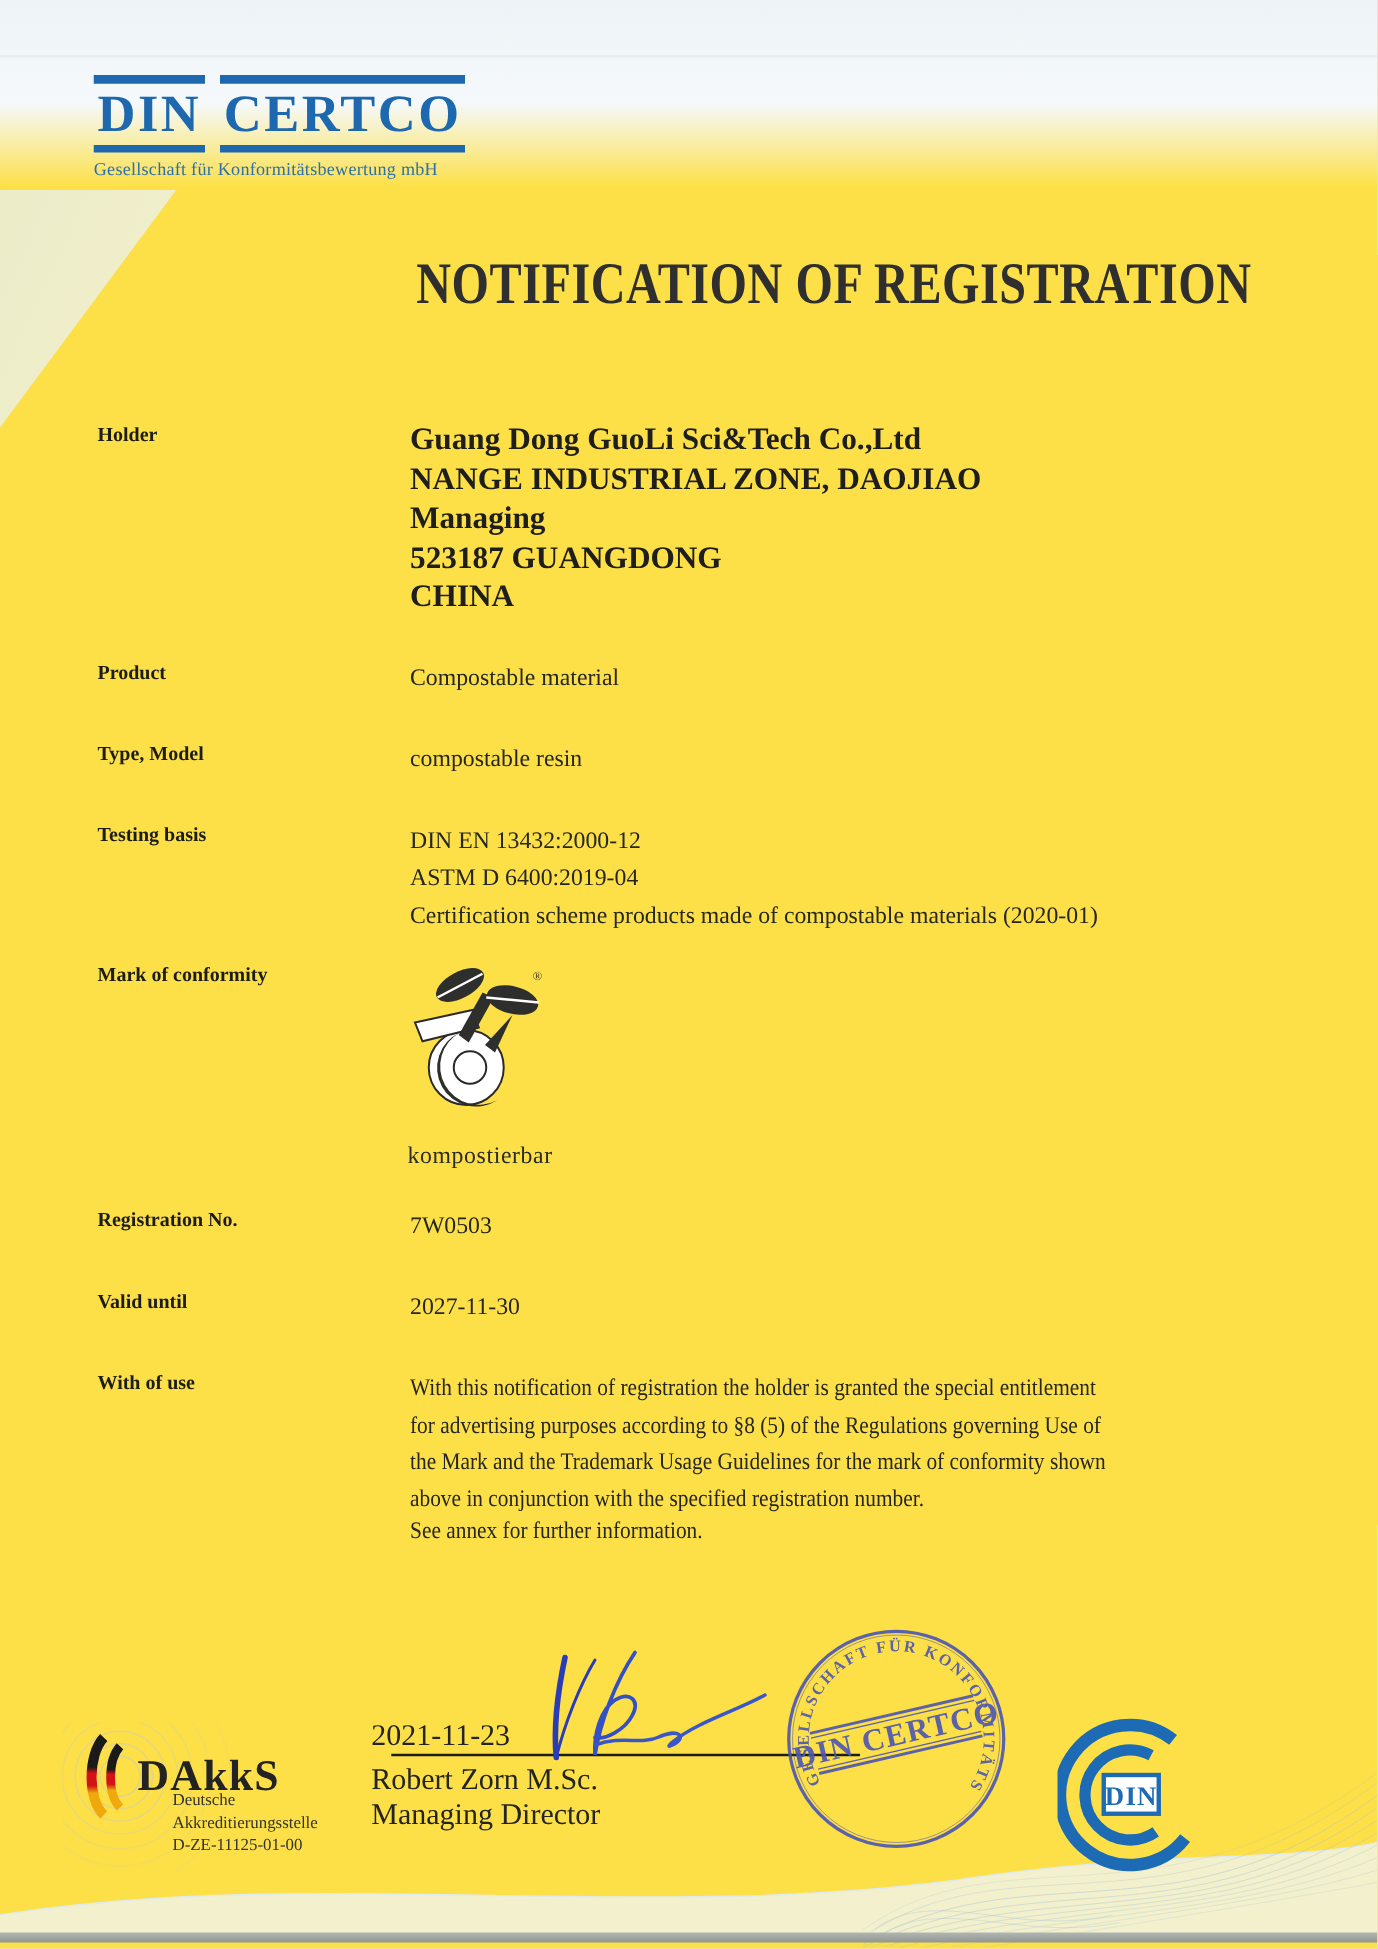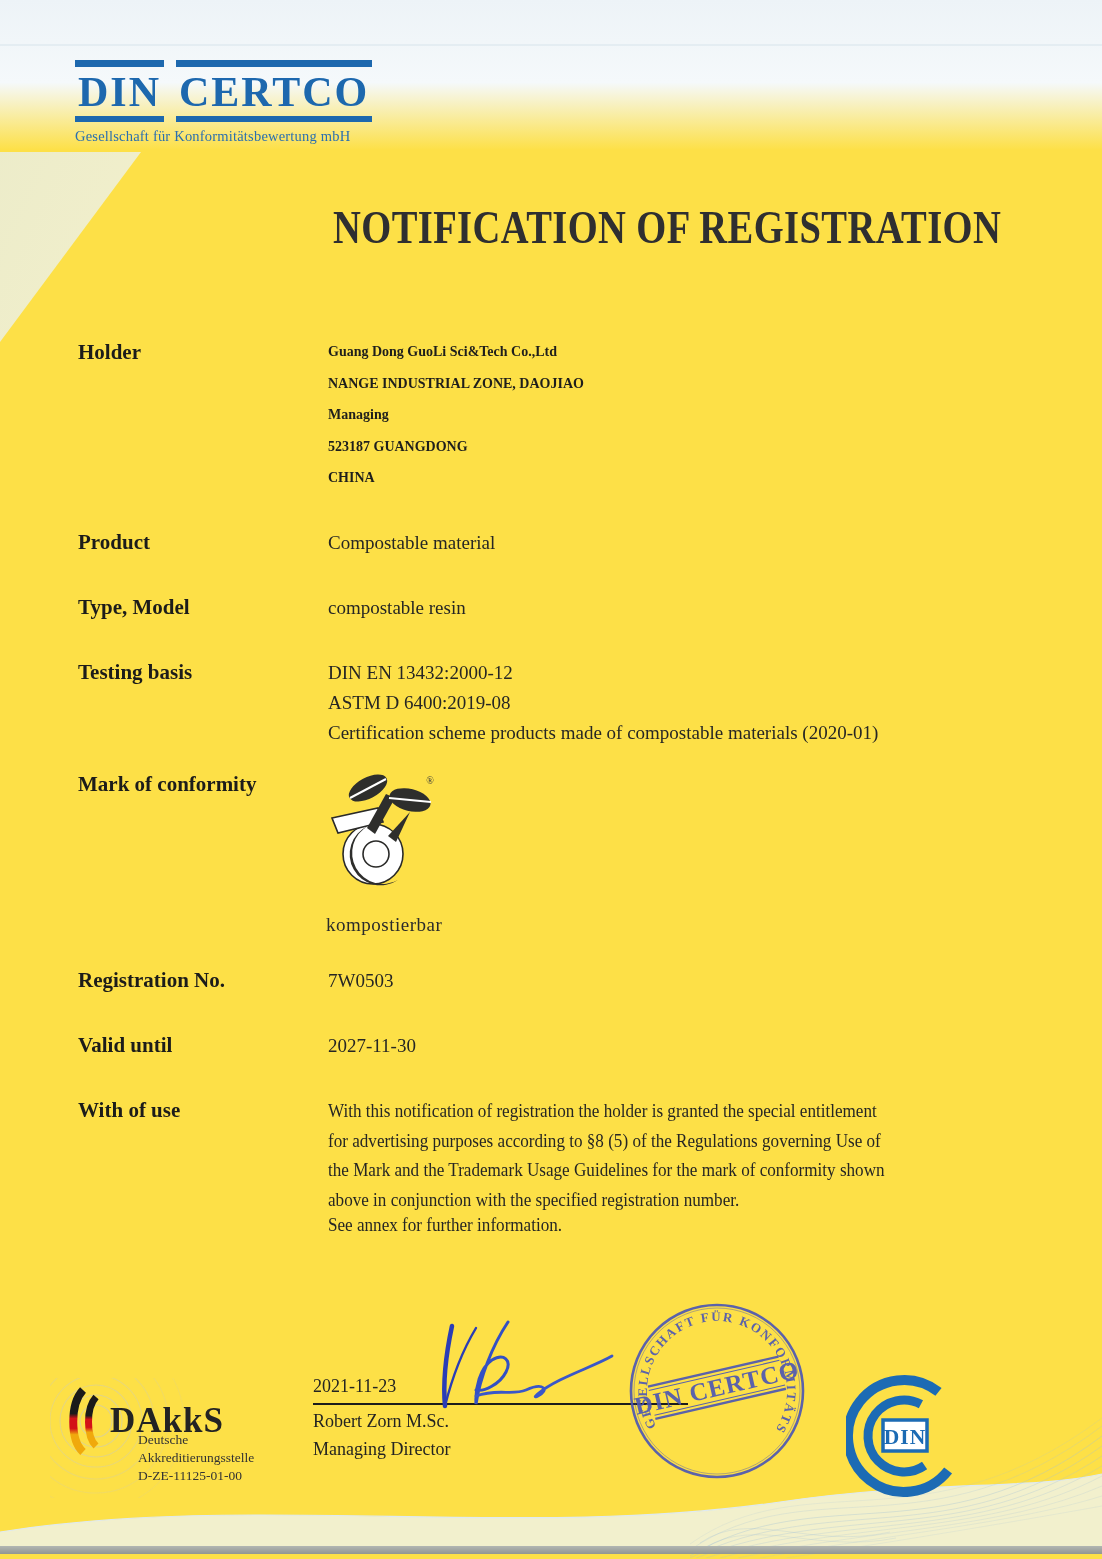--- a/index.html
+++ b/index.html
@@ -21,30 +21,30 @@
   .logo{left:75px;top:60px;}
   .logo-words{display:flex;gap:12px;}
   .logo-word{border-top:7px solid #1d68ae;border-bottom:6px solid #1d68ae;
       padding:1px 3px 0 3px;color:#1d68ae;font-weight:bold;font-size:42px;
       letter-spacing:2px;line-height:48px;}
   .logo-sub{margin-top:6px;color:#2a6fb0;font-size:14.5px;letter-spacing:.2px;}
   
   .title{left:333px;top:200px;font-size:47px;font-weight:800;color:#2f2f30;
       white-space:nowrap;letter-spacing:.5px;transform:scaleX(.82);transform-origin:left top;}
   
-  .label{left:78px;font-weight:bold;font-size:21px;color:#1c1c1a;white-space:nowrap;}
+  .label{left:78px;font-weight:bold;font-size:16px;color:#1c1c1a;white-space:nowrap;}
   .value{left:328px;font-size:19px;color:#262624;white-space:nowrap;}
-  .holder-lines{font-weight:bold;font-size:14px;line-height:31.5px;color:#1e1e1c;}
+  .holder-lines{font-weight:bold;font-size:25px;line-height:31.5px;color:#1e1e1c;}
   .multiline{line-height:30px;}
   .cond{transform:scaleX(.9);transform-origin:left top;}
   .rou-lines{font-size:19px;line-height:29.5px;}
   .mark-caption{left:326px;top:914px;width:112px;text-align:center;font-size:19px;
       letter-spacing:.5px;color:#2b2b2b;}
   
-  .sig-text{left:313px;font-size:18px;color:#242422;white-space:nowrap;}
+  .sig-text{left:297px;font-size:24px;color:#242422;white-space:nowrap;}
   .sig-line{left:313px;top:1403px;width:375px;height:2px;background:#1c1c1c;}
   .footer-text{left:50px;top:1514px;font-size:17px;color:#2e6fad;letter-spacing:.2px;white-space:nowrap;}
 </style>
 </head>
 <body>
 
 <div class="page">
 
   <div class="abs bg-topband"></div>
   <div class="abs bg-topline"></div>
@@ -93,21 +93,21 @@
 
   <div class="abs label" style="top:530px">Product</div>
   <div class="abs value" style="top:532px">Compostable material</div>
 
   <div class="abs label" style="top:595px">Type, Model</div>
   <div class="abs value" style="top:597px">compostable resin</div>
 
   <div class="abs label" style="top:660px">Testing basis</div>
   <div class="abs value multiline" style="top:658px">
     <div>DIN EN 13432:2000-12</div>
-    <div>ASTM D 6400:2019-08</div>
+    <div>ASTM D 6400:2019-04</div>
     <div>Certification scheme products made of compostable materials (2020-01)</div>
   </div>
 
   <div class="abs label" style="top:772px">Mark of conformity</div>
   <svg class="abs" style="left:326px;top:770px" width="112" height="132" viewBox="0 0 112 132">
 
     <circle cx="47" cy="84" r="30" fill="#ffffff" stroke="#2a2a28" stroke-width="1.6"></circle>
     <circle cx="50" cy="84" r="13" fill="#ffffff" stroke="#2a2a28" stroke-width="1.6"></circle>
 
     <polygon points="6,48 52,38 57,52 12,63" fill="#ffffff" stroke="#2a2a28" stroke-width="1.6"></polygon>

